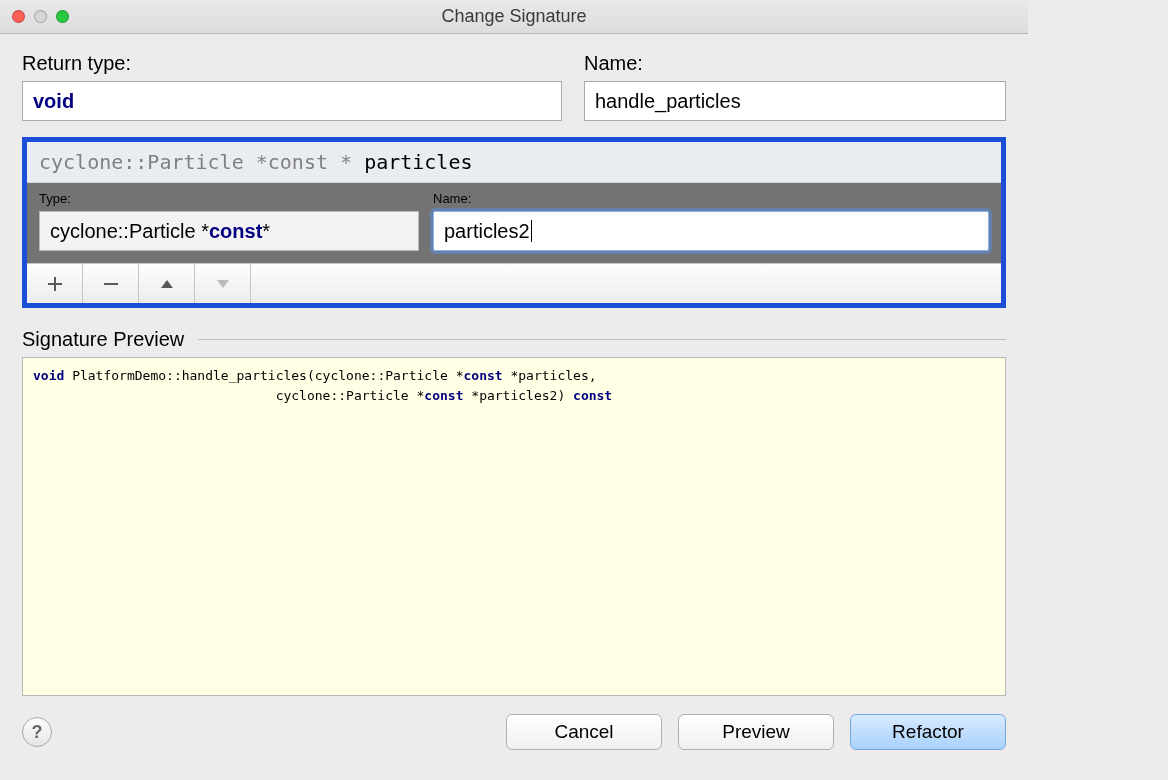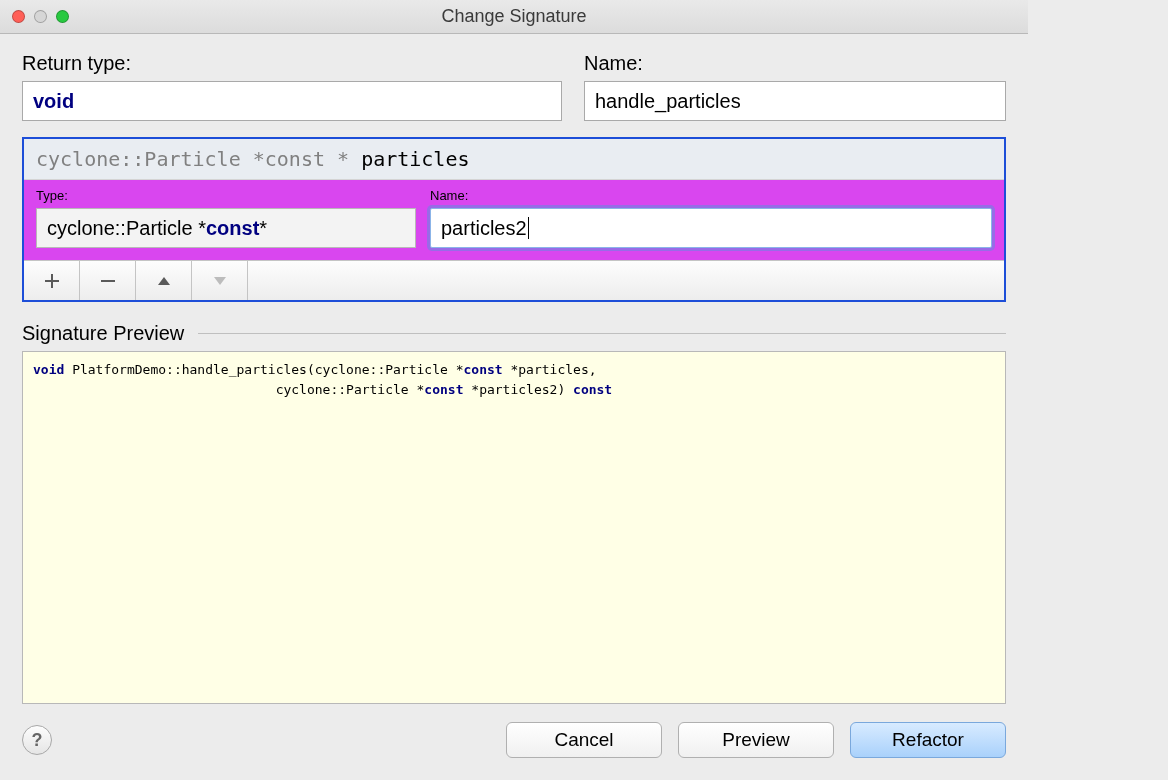--- a/index.html
+++ b/index.html
@@ -41,21 +41,21 @@
   .titlebar-title {
     position: absolute;
     left: 0; right: 0;
     text-align: center;
     font-size: 18px;
     color: #3a3a3a;
     pointer-events: none;
   }
   .content {
     flex: 1;
-    padding: 18px 22px 22px 22px;
+    padding: 18px 22px 30px 22px;
     display: flex;
     flex-direction: column;
   }
   .row-top {
     display: flex;
     gap: 22px;
     margin-bottom: 16px;
   }
   .col { display: flex; flex-direction: column; }
   .col-return { flex: 0 0 540px; }
@@ -70,22 +70,22 @@
     background: #fff;
     border: 1px solid #a9a9a9;
     padding: 0 10px;
     font-size: 20px;
     font-family: inherit;
     outline: none;
   }
   .text-input .kw { color: #000080; font-weight: bold; }
   .text-input-flex { display: flex; align-items: center; }
   .params-panel {
-    border: 2px solid #1d4ed8;
-    background: #d946ef;
+    border: 5px solid #1d4ed8;
+    background: #737373;
     margin-bottom: 20px;
   }
   .params-header {
     background: #e9edf2;
     border-bottom: 1px solid #d4d4d4;
     padding: 8px 12px;
     font-family: "Menlo", "Monaco", monospace;
     font-size: 20px;
   }
   .params-header .type { color: #808080; }

